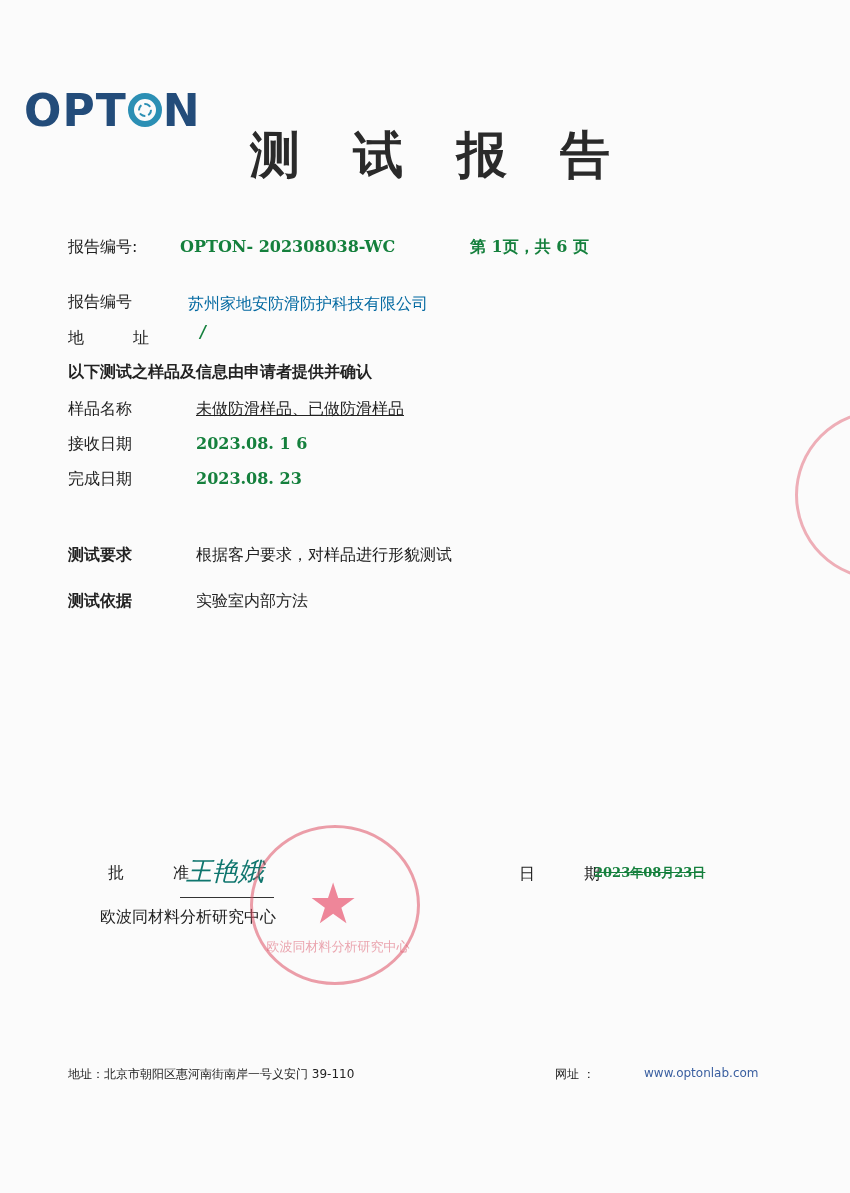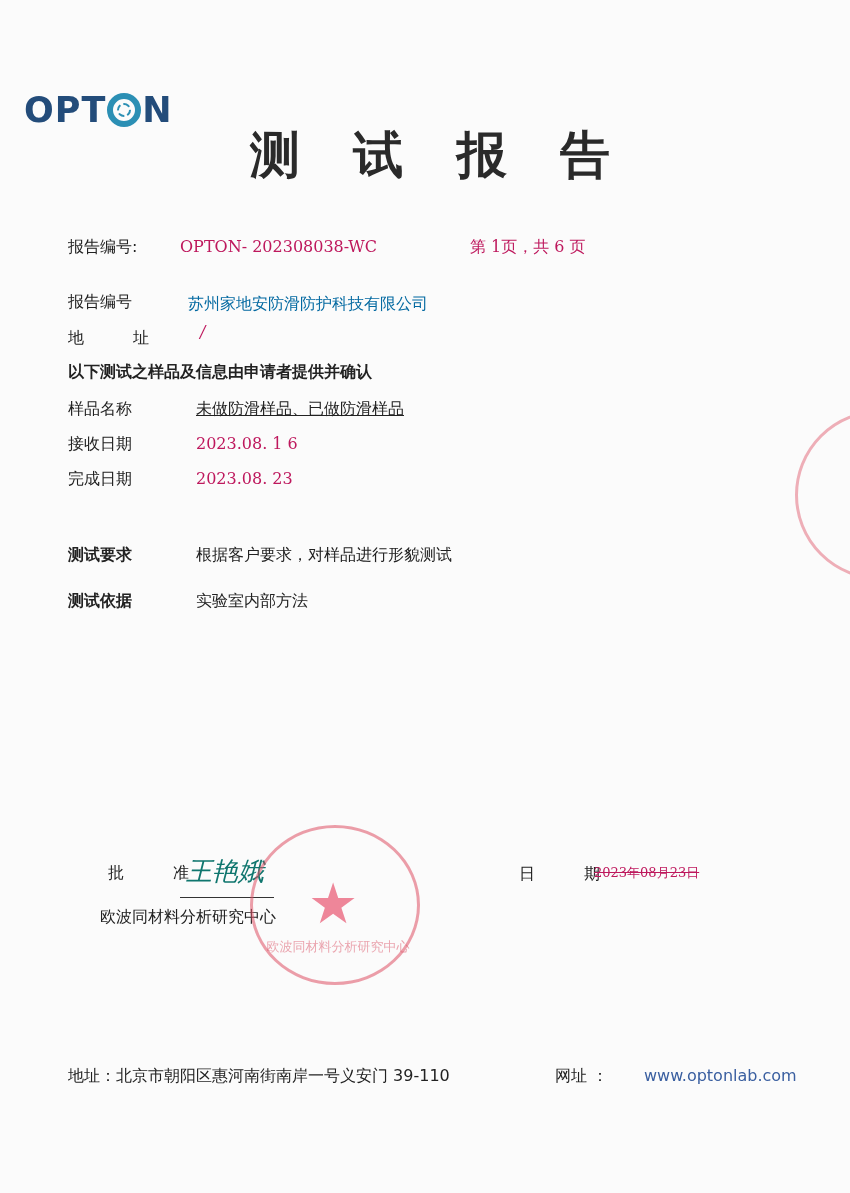--- a/index.html
+++ b/index.html
@@ -7,59 +7,59 @@
     width: 850px; height: 1193px; position: relative; overflow: hidden;
     background: #fbfbfb;
     font-family: "DejaVu Serif", "Liberation Serif", serif;
     color: #1e1e1e;
   }
   .abs { position: absolute; }
   .logo {
     left: 24px; top: 88px; height: 44px;
     display: flex; align-items: center;
     font-family: "DejaVu Sans", "Liberation Sans", sans-serif;
-    font-weight: bold; font-size: 35px; letter-spacing: 1px;
+    font-weight: bold; font-size: 44px; letter-spacing: 1px;
     color: #234c7a;
   }
   .logo .ring {
     display: inline-block; width: 34px; height: 34px; border-radius: 50%;
     border: 6px solid #2b8fb4; box-sizing: border-box; margin: 0 1px;
     position: relative;
   }
   .logo .ring::after {
     content: ""; position: absolute; left: 4px; top: 4px; right: 4px; bottom: 4px;
     border-radius: 50%; border: 2px dashed #2b8fb4;
   }
   .title {
     left: 250px; top: 122px; width: 360px;
     font-size: 50px; font-weight: bold; color: #2a2a2a;
     display: flex; justify-content: space-between;
     font-family: "DejaVu Sans", "Liberation Sans", sans-serif;
   }
   .lbl { font-family: "DejaVu Sans", "Liberation Sans", sans-serif; font-size: 16px; color: #222; }
-  .val { font-size: 16px; color: #be185d; }
+  .val { font-size: 16px; color: #15803d; font-weight: bold; }
   .bold { font-weight: bold; }
   .spaced { letter-spacing: 22px; }
   .stamp {
     border-radius: 50%; border: 3px solid rgba(222,80,100,0.55);
     box-sizing: border-box;
   }
   .stamp-star {
     color: rgba(230,70,100,0.65); font-size: 56px; line-height: 56px;
     font-family: "DejaVu Sans", sans-serif;
   }
   .stamp-text {
     color: rgba(220,80,100,0.5); font-size: 18px; font-family: "DejaVu Sans", sans-serif;
   }
   .signature {
     font-family: "DejaVu Serif", serif; font-style: italic; font-size: 26px; color: #0f766e;
     border-bottom: 1.5px solid #333; padding: 0 10px 8px 6px;
   }
   .strike { text-decoration: line-through; }
-  .footer { font-family: "DejaVu Sans", "Liberation Sans", sans-serif; font-size: 16px; color: #222; }
+  .footer { font-family: "DejaVu Sans", "Liberation Sans", sans-serif; font-size: 12px; color: #222; }
   .link { color: #3a5fa0; }
 </style>
 </head>
 <body>
 
 <div class="abs logo">
   <span>OPT</span>
   <span class="ring"></span>
   <span>N</span>
 </div>

